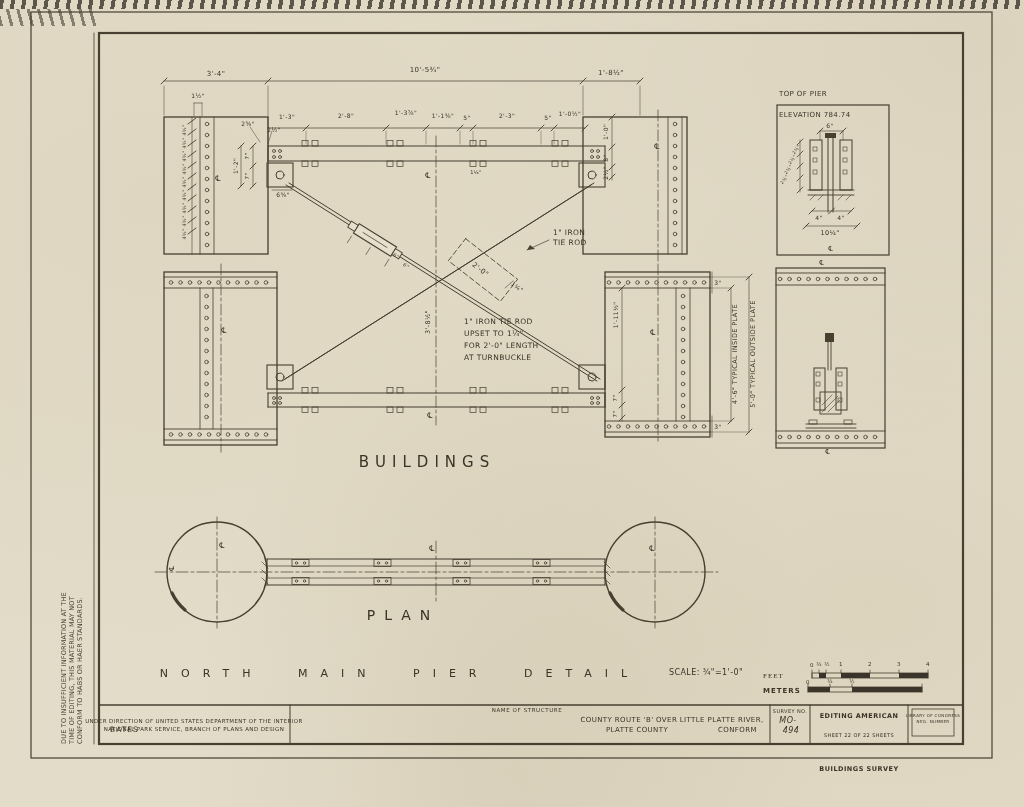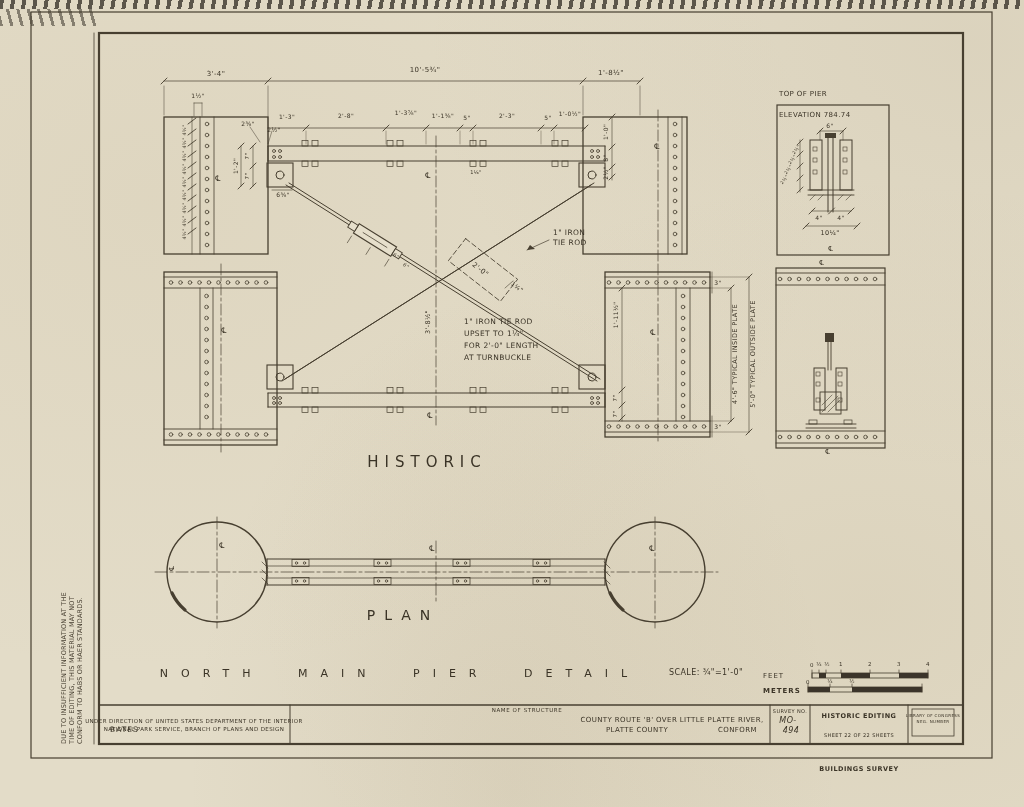--- a/index.html
+++ b/index.html
@@ -450,26 +450,26 @@
   <span class="lbl ll" style="left:779px;top:103px;font-size:7px;margin-top:12px;">ELEVATION 784.74</span>
   <span class="lbl" style="left:830px;top:126px;font-size:6px;">6"</span>
   <span class="lbl" style="left:819px;top:218px;font-size:6px;">4"</span>
   <span class="lbl" style="left:841px;top:218px;font-size:6px;">4"</span>
   <span class="lbl" style="left:830px;top:233px;font-size:6.5px;">10¼"</span>
   <span class="lbl rm50" style="left:797px;top:150px;font-size:4.5px;">2½"</span>
   <span class="lbl rm50" style="left:793px;top:160px;font-size:4.5px;">2½"</span>
   <span class="lbl rm50" style="left:789px;top:170px;font-size:4.5px;">2½"</span>
   <span class="lbl rm50" style="left:785px;top:180px;font-size:4.5px;">2½"</span>
 
-  <span class="lbl" style="left:427px;top:462px;font-size:15px;letter-spacing:6px;">HISTORIC</span>
+  <span class="lbl" style="left:427px;top:462px;font-size:15px;letter-spacing:6px;">BUILDINGS</span>
   <span class="lbl" style="left:403px;top:615px;font-size:14px;letter-spacing:9px;">PLAN</span>
   <span class="lbl" style="left:400px;top:673px;font-size:11px;letter-spacing:13px;word-spacing:18px;">NORTH MAIN PIER DETAIL</span>
   <span class="lbl" style="left:706px;top:673px;font-size:8px;">SCALE: ¾"=1'-0"</span>
 
-  <span class="lbl ll" style="left:763px;top:676px;font-size:7px;letter-spacing:1px;">FEET</span>
+  <span class="lbl ll" style="left:763px;top:676px;font-size:7px;letter-spacing:1px;font-family:Liberation Serif, serif;">FEET</span>
   <span class="lbl ll" style="left:763px;top:691px;font-size:7px;letter-spacing:1px;font-weight:bold;">METERS</span>
   <span class="lbl" style="left:812px;top:666px;font-size:5.5px;">0</span>
   <span class="lbl" style="left:819px;top:665px;font-size:5.5px;">¼</span>
   <span class="lbl" style="left:827px;top:665px;font-size:5.5px;">½</span>
   <span class="lbl" style="left:841px;top:665px;font-size:5.5px;">1</span>
   <span class="lbl" style="left:870px;top:665px;font-size:5.5px;">2</span>
   <span class="lbl" style="left:899px;top:665px;font-size:5.5px;">3</span>
   <span class="lbl" style="left:928px;top:665px;font-size:5.5px;">4</span>
   <span class="lbl" style="left:808px;top:683px;font-size:5.5px;">0</span>
   <span class="lbl" style="left:830px;top:682px;font-size:5.5px;">¼</span>
@@ -478,18 +478,18 @@
   <span class="lbl ll" style="left:110px;top:730px;font-size:7.5px;letter-spacing:1px;">BATES</span>
   <span class="lbl" style="left:194px;top:722px;font-size:5.5px;">UNDER DIRECTION OF UNITED STATES DEPARTMENT OF THE INTERIOR</span>
   <span class="lbl" style="left:194px;top:730px;font-size:5.5px;">NATIONAL PARK SERVICE, BRANCH OF PLANS AND DESIGN</span>
   <span class="lbl" style="left:527px;top:711px;font-size:5.5px;letter-spacing:.6px;">NAME OF STRUCTURE</span>
   <span class="lbl" style="left:672px;top:720px;font-size:7px;">COUNTY ROUTE 'B' OVER LITTLE PLATTE RIVER,</span>
   <span class="lbl ll" style="left:588px;top:730px;font-size:7px;padding-left:18px;">PLATTE COUNTY</span>
   <span class="lbl ll" style="left:718px;top:730px;font-size:7px;">CONFORM</span>
   <span class="lbl" style="left:790px;top:711px;font-size:5px;">SURVEY NO.</span>
   <span class="lbl" style="left:788px;top:721px;font-size:8px;font-style:italic;">MO-</span>
   <span class="lbl" style="left:791px;top:731px;font-size:8px;font-style:italic;">494</span>
-  <span class="lbl" style="left:859px;top:716px;font-size:6.5px;font-weight:bold;letter-spacing:.5px;">HISTORIC EDITING</span>
+  <span class="lbl" style="left:859px;top:716px;font-size:6.5px;font-weight:bold;letter-spacing:.5px;">EDITING AMERICAN</span>
   <span class="lbl" style="left:859px;top:725px;font-size:6.5px;font-weight:bold;letter-spacing:.5px;margin-top:44px;">BUILDINGS SURVEY</span>
   <span class="lbl" style="left:859px;top:735px;font-size:5px;">SHEET 22 OF 22 SHEETS</span>
   <span class="lbl" style="left:933px;top:716px;font-size:4px;">LIBRARY OF CONGRESS</span>
   <span class="lbl" style="left:933px;top:722px;font-size:4px;">NEG. NUMBER</span>
 </div>
 
 </body></html>

